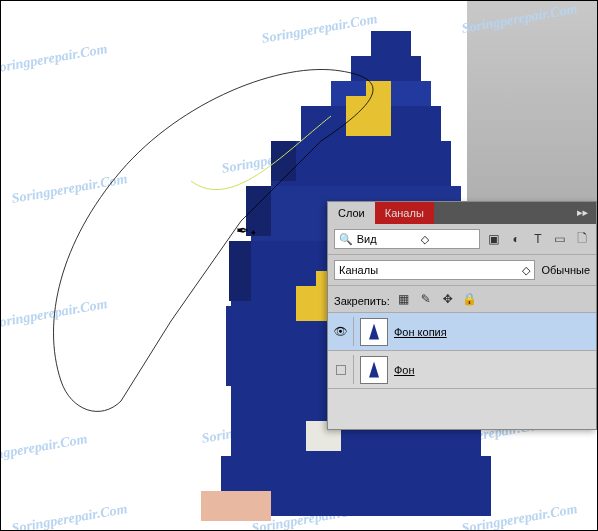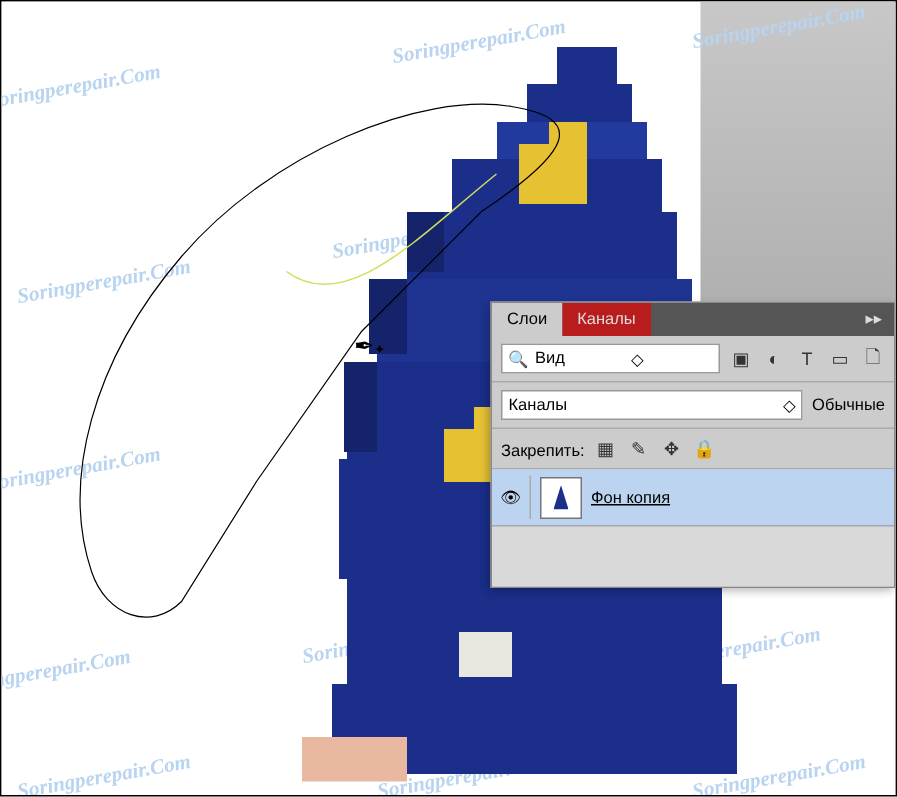--- a/index.html
+++ b/index.html
@@ -284,15 +284,22 @@
   </div>
 
   <div class="layer-list">
     <div class="layer-item selected">
       <div class="vis-col">
           <span>👁</span>
         </div>
       <div class="thumb"></div>
       <div class="layer-name">Фон копия</div>
     </div>
+    <div class="layer-item">
+      <div class="vis-col">
+          <span style="width:10px;height:10px;border:1px solid #888;display:inline-block"></span>
+        </div>
+      <div class="thumb"></div>
+      <div class="layer-name">Фон</div>
+    </div>
     <div style="height:40px"></div>
   </div>
 </div>
 
 </body></html>

